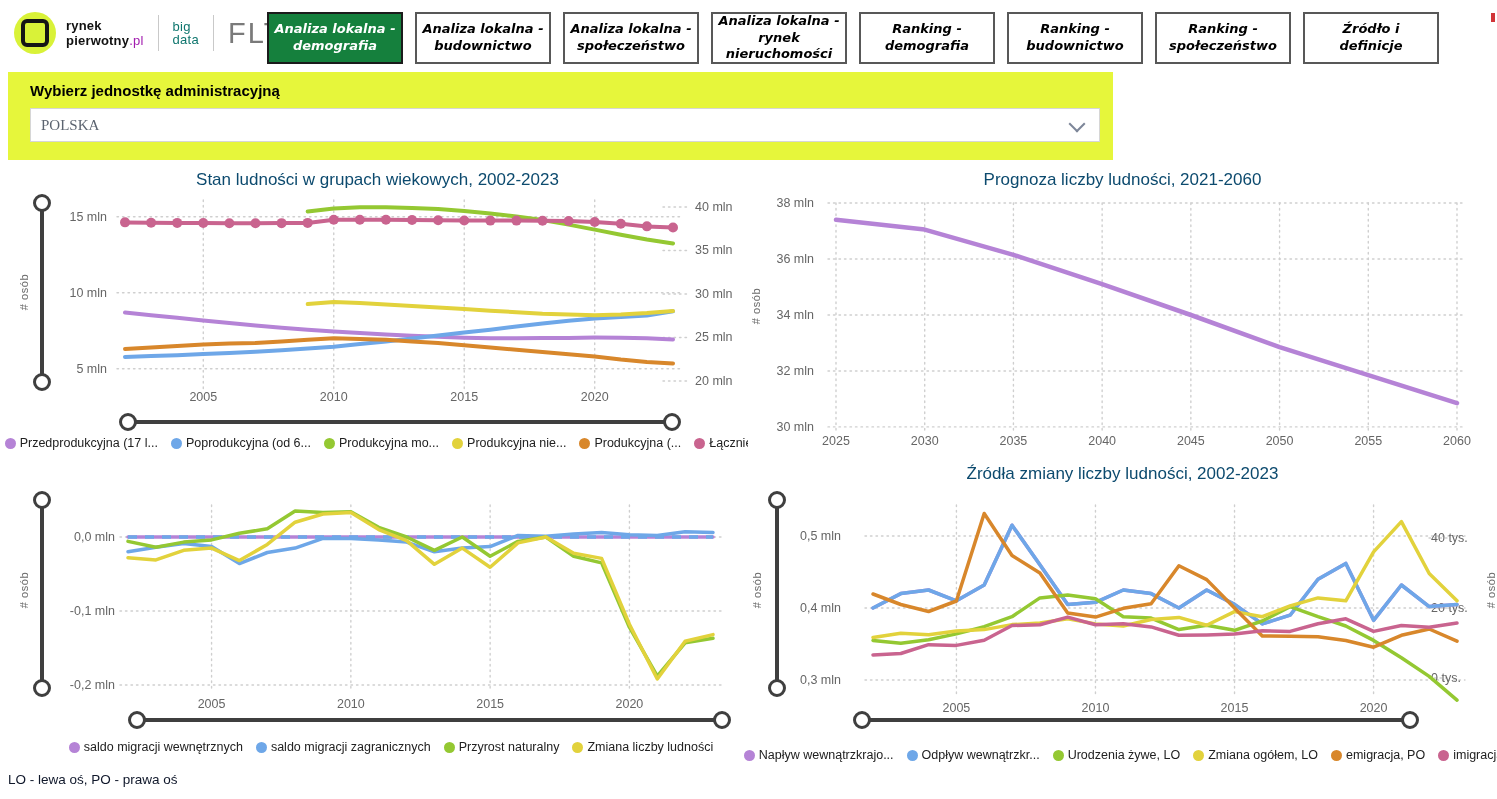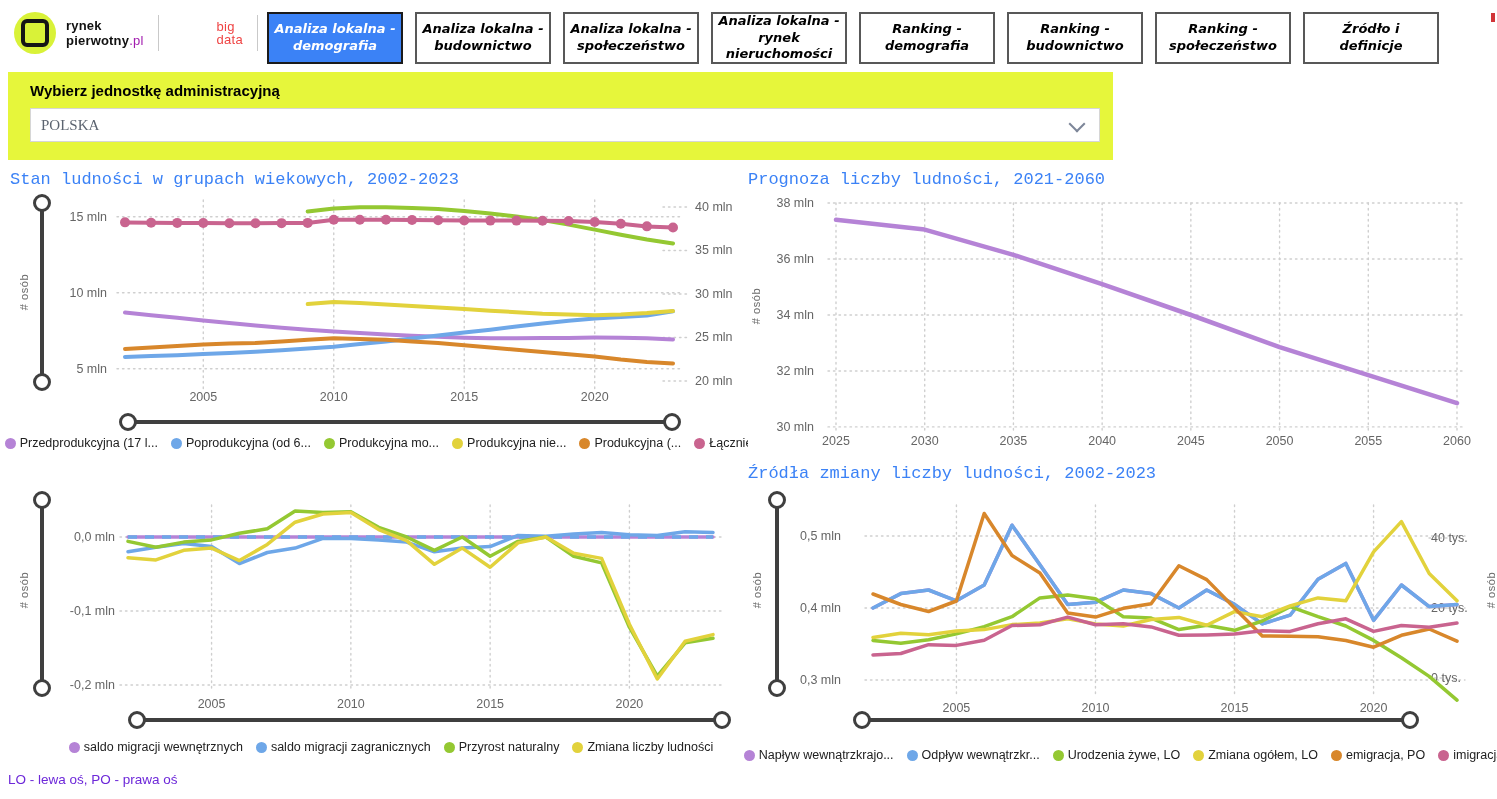--- a/index.html
+++ b/index.html
@@ -5,64 +5,64 @@
   html,body{margin:0;padding:0;width:1497px;height:799px;overflow:hidden;background:#fff;
     font-family:"Liberation Sans",sans-serif;position:relative;}
   
   .header{position:absolute;left:0;top:0;width:1497px;height:70px;background:#fff;}
   .logo{position:absolute;left:14px;top:12px;display:flex;align-items:center;gap:10px;}
   .logo-circle{width:42px;height:42px;border-radius:50%;background:#d9f238;display:flex;align-items:center;justify-content:center;}
   .logo-square{width:20px;height:20px;border:4px solid #151515;border-radius:6px;}
   .brand{line-height:15px;font-size:13px;color:#111;font-weight:bold;letter-spacing:.2px;}
   .brand .suffix{color:#a21caf;font-weight:normal;}
   .vdiv{width:1px;height:36px;background:#c9c9c9;margin:0 4px;}
-  .bigdata{line-height:13px;font-size:13px;color:#ef4444;letter-spacing:.3px;margin-left:44px;}
+  .bigdata{line-height:13px;font-size:13px;color:#0f766e;letter-spacing:.3px;}
   .fltr{font-size:29px;color:#7a7a7a;letter-spacing:2px;font-weight:300;}
   .tabs{position:absolute;left:267px;top:12px;display:flex;gap:12px;}
   .tab{box-sizing:border-box;width:136px;height:52px;border:2px solid #585858;background:#fff;color:#000;
      display:flex;align-items:center;justify-content:center;text-align:center;
      font:italic bold 13px "DejaVu Sans",sans-serif;line-height:1.3;padding:2px 5px;cursor:pointer;}
-  .tab.active{background:#3b82f6;border-color:#1b1b1b;color:#fff;}
+  .tab.active{background:#15803d;border-color:#1b1b1b;color:#fff;}
   .edge-artifact{position:absolute;right:2px;top:13px;width:4px;height:9px;background:#d13438;}
   
   .filter-panel{position:absolute;left:8px;top:72px;width:1105px;height:88px;background:#e6f63b;}
   .filter-label{position:absolute;left:22px;top:10px;font-size:15px;font-weight:bold;color:#000;}
   .dropdown{position:absolute;left:22px;top:36px;width:1070px;height:34px;background:#fff;
      border:1px solid #d6d6d6;box-sizing:border-box;cursor:pointer;font-family:Liberation Serif, serif;}
   .dropdown-value{position:absolute;left:10px;top:0;line-height:32px;font-size:15px;color:#5c6470;}
   .chevron{position:absolute;right:16px;top:9px;width:10px;height:10px;border-right:2px solid #7d8699;
      border-bottom:2px solid #7d8699;transform:rotate(45deg);}
   
   .chart{position:absolute;background:#fff;}
   #c1{left:10px;top:168px;width:735px;height:292px;}
   #c2{left:748px;top:168px;width:749px;height:292px;}
   #c3{left:10px;top:462px;width:735px;height:298px;}
   #c4{left:748px;top:462px;width:749px;height:298px;}
-  .chart-title{position:absolute;left:0;right:0;top:2px;font-size:17px;color:#3b82f6;font-family:Liberation Mono, monospace;}
+  .chart-title{position:absolute;left:0;right:0;top:2px;text-align:center;font-size:17px;color:#0c4a6e;}
   .chart svg{position:absolute;left:0;top:0;}
   svg text{font-family:"Liberation Sans",sans-serif;font-size:12.5px;fill:#666;}
   svg .grid{stroke:#cfcfcf;stroke-width:1.4;stroke-dasharray:1.5,4;stroke-linecap:round;fill:none;}
   .axis-title{position:absolute;width:64px;text-align:center;font-size:11px;color:#6a6a6a;
      letter-spacing:.6px;transform:rotate(-90deg);}
   
   .vslider{position:absolute;width:18px;}
   .vslider .track{position:absolute;left:7px;top:9px;bottom:9px;width:4px;background:#3f3f3f;border-radius:2px;}
   .vslider .handle{position:absolute;left:0;width:12px;height:12px;border:3px solid #3f3f3f;border-radius:50%;background:#fff;}
   .vslider .h-top{top:0;} .vslider .h-bot{bottom:0;}
   .hslider{position:absolute;height:18px;}
   .hslider .track{position:absolute;top:7px;left:9px;right:9px;height:4px;background:#3f3f3f;border-radius:2px;}
   .hslider .handle{position:absolute;top:0;width:12px;height:12px;border:3px solid #3f3f3f;border-radius:50%;background:#fff;}
   .hslider .h-left{left:0;} .hslider .h-right{right:0;}
   
   .legend{position:absolute;left:0;right:0;display:flex;justify-content:center;gap:13px;align-items:center;margin-left:27px;}
   .legend-item{display:flex;align-items:center;gap:4px;cursor:pointer;white-space:nowrap;}
   .legend-dot{width:11px;height:11px;border-radius:50%;flex:0 0 auto;}
   .legend-label{font-size:12.5px;color:#212121;}
   
-  .footer{position:absolute;left:8px;top:772px;font-size:13.5px;color:#6d28d9;text-align:right;}
+  .footer{position:absolute;left:8px;top:772px;font-size:13.5px;color:#0f172a;text-align:right;}
 </style>
 </head>
 <body>
 
 <div class="header">
   <div class="logo">
     <div class="logo-circle">
       <div class="logo-square"></div>
     </div>
     <div class="brand">

